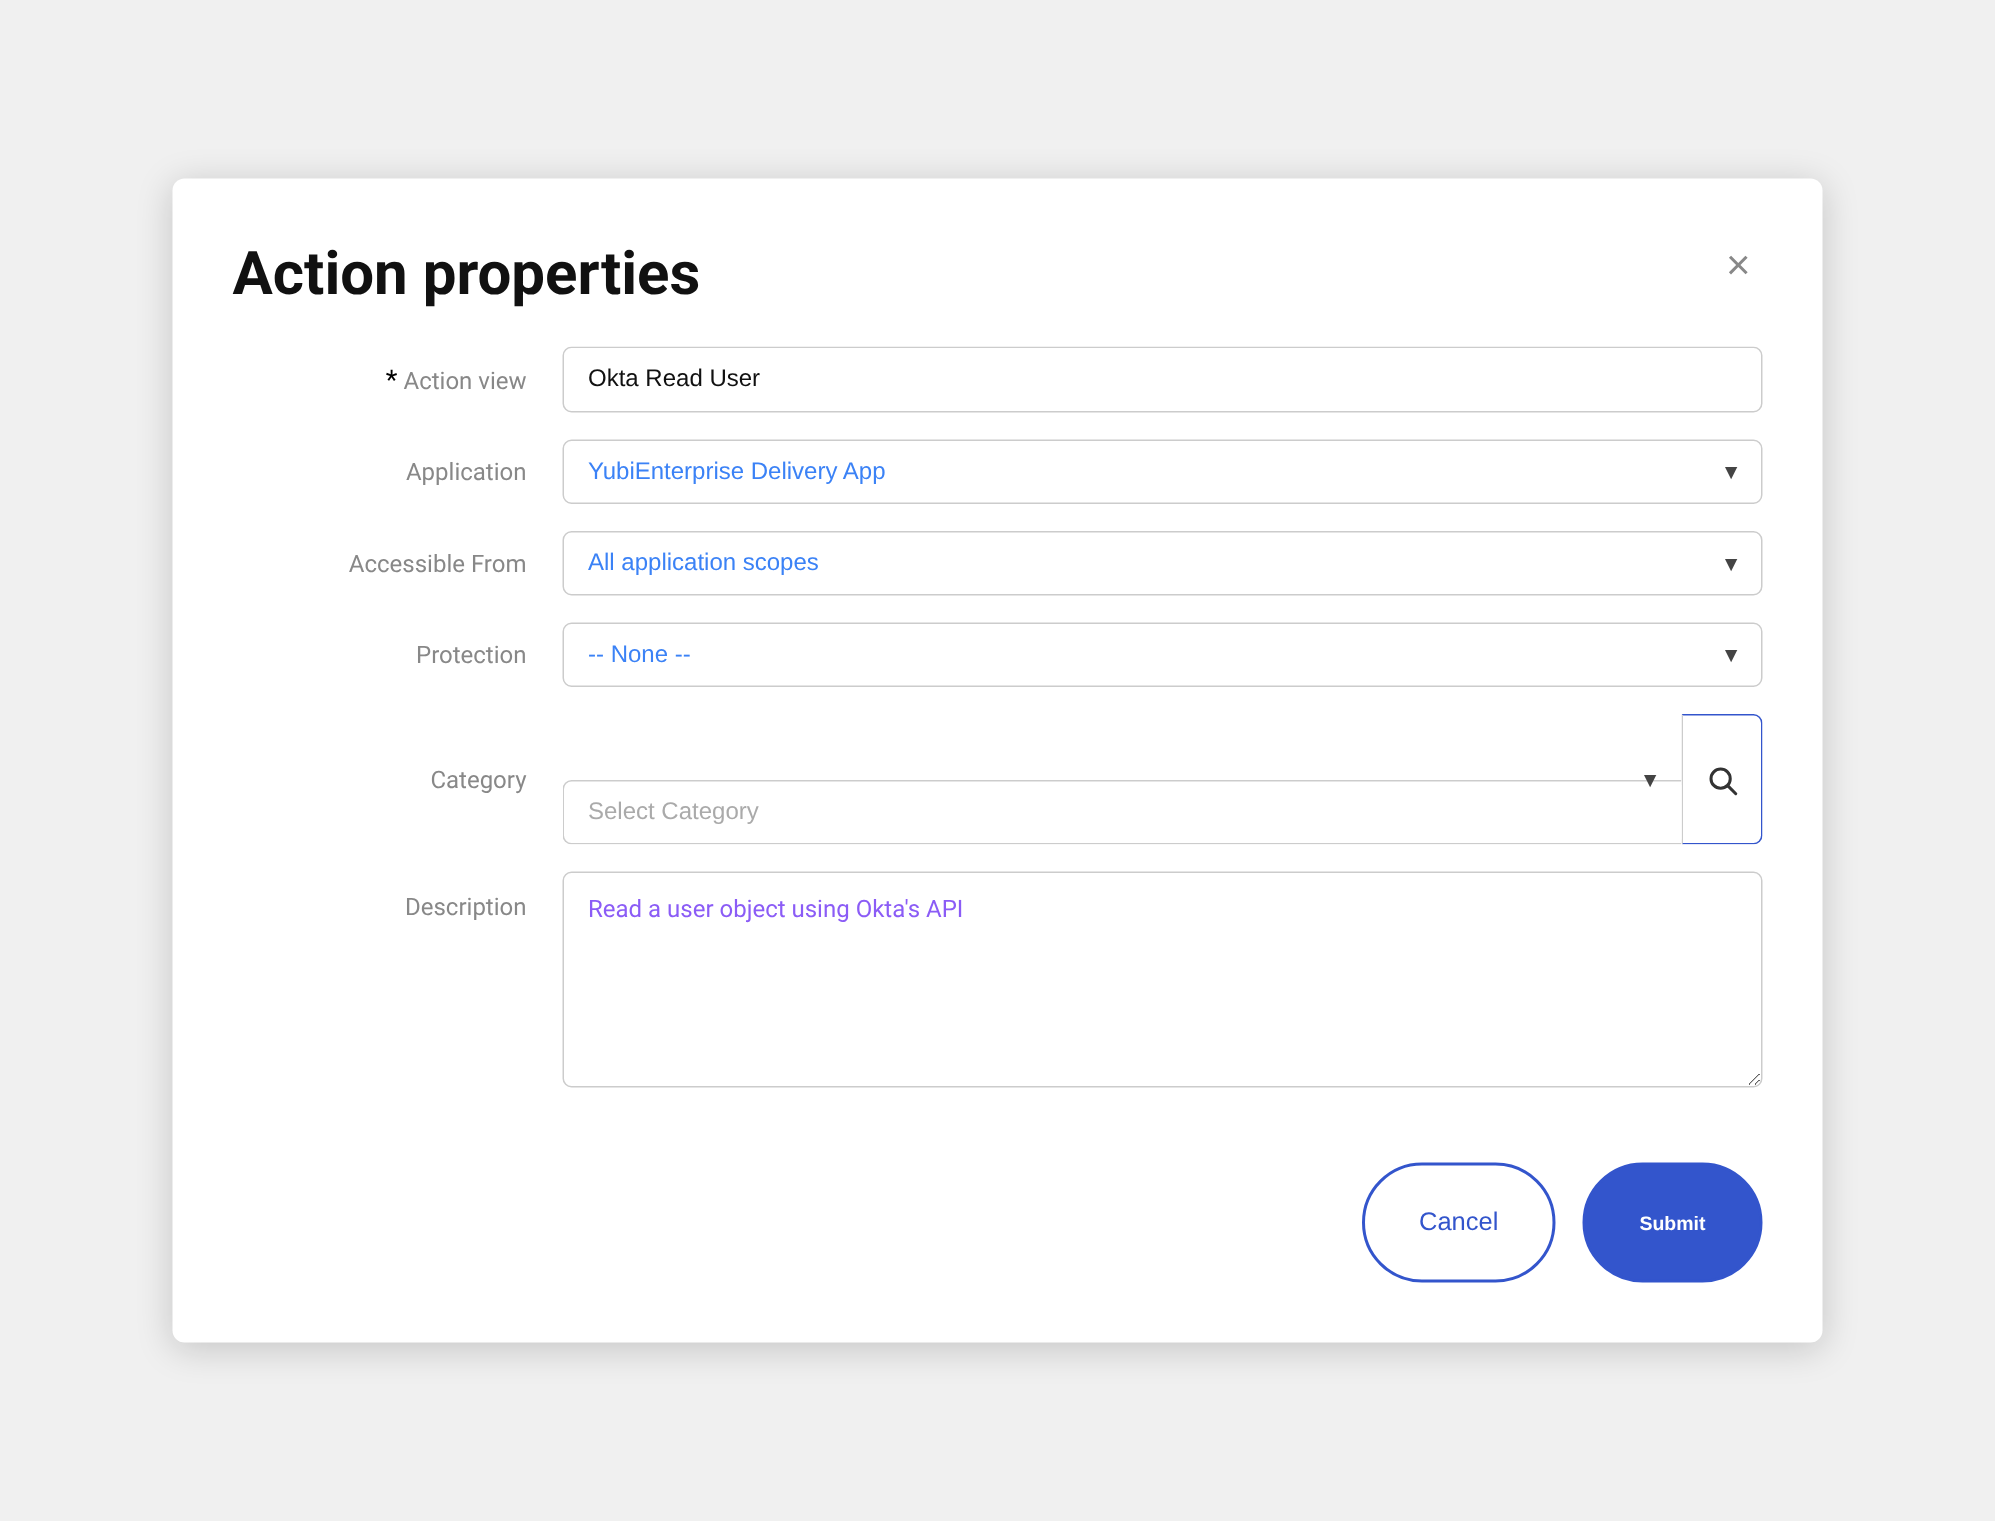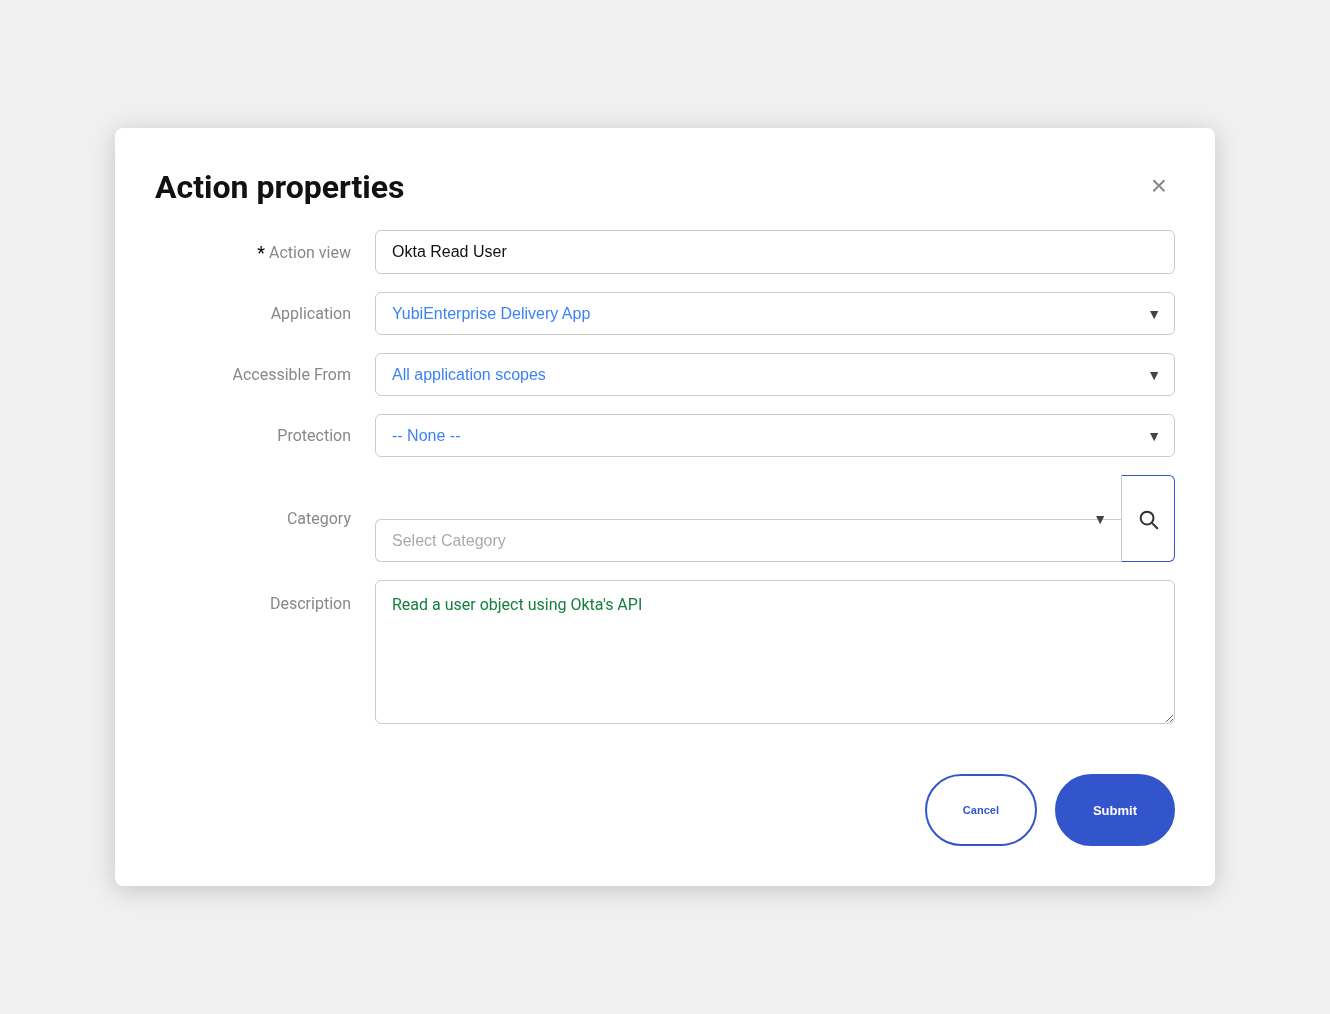--- a/index.html
+++ b/index.html
@@ -30,21 +30,21 @@
     }
 
     .dialog-header {
       display: flex;
       align-items: flex-start;
       justify-content: space-between;
       padding: 0 40px 24px 40px;
     }
 
     .dialog-title {
-      font-size: 32px;
+      font-size: 40px;
       font-weight: 700;
       color: #111111;
       line-height: 1.2;
     }
 
     .close-btn {
       background: none;
       border: none;
       cursor: pointer;
       font-size: 28px;
@@ -190,21 +190,21 @@
       height: 22px;
       color: #333;
     }
 
     .textarea-field {
       width: 100%;
       border: 1.5px solid #cccccc;
       border-radius: 6px;
       padding: 14px 16px;
       font-size: 16px;
-      color: #15803d;
+      color: #8b5cf6;
       background: #fff;
       outline: none;
       resize: vertical;
       min-height: 140px;
       font-family: inherit;
       transition: border-color 0.15s;
     }
 
     .textarea-field::placeholder {
       color: #aaaaaa;
@@ -224,22 +224,22 @@
       gap: 18px;
       padding: 28px 40px 0 40px;
     }
 
     .btn-cancel {
       background: #fff;
       border: 2px solid #3355cc;
       color: #3355cc;
       border-radius: 40px;
       padding: 28px 36px;
-      font-size: 11px;
-      font-weight: 700;
+      font-size: 17px;
+      font-weight: 400;
       cursor: pointer;
       transition: background 0.15s;
     }
 
     .btn-submit {
       background: #3355cc;
       border: 2px solid #3355cc;
       color: #fff;
       border-radius: 40px;
       padding: 14px 36px;

